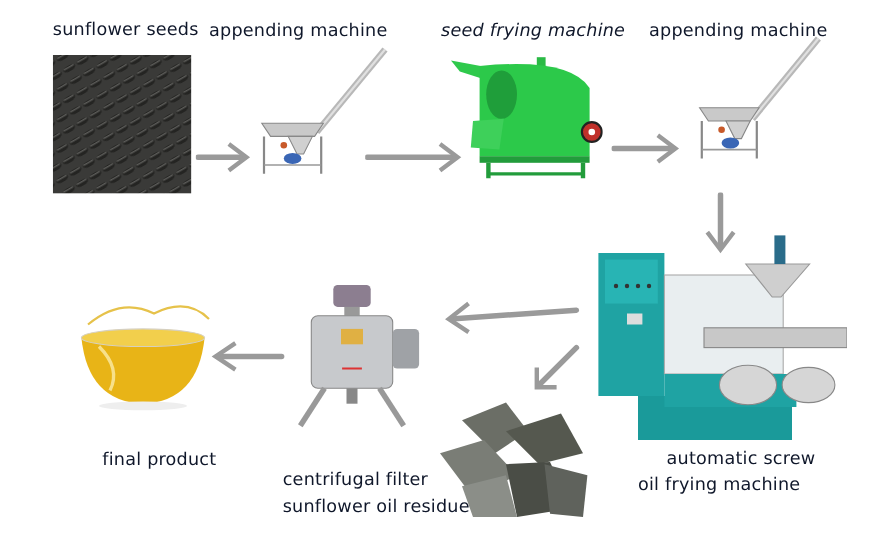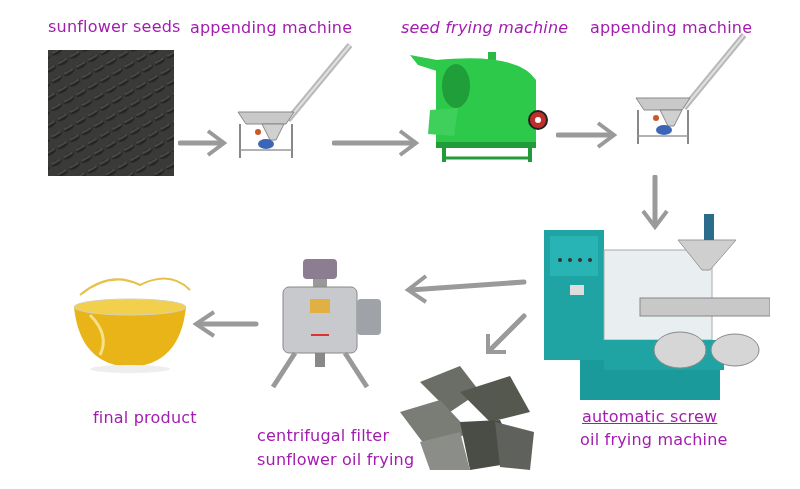--- a/index.html
+++ b/index.html
@@ -1,32 +1,32 @@
 <!DOCTYPE html>
 <html><head>
 <meta charset="utf-8">
 <style>
   html,body{margin:0;padding:0;background:#fff;}
   body{width:800px;height:489px;position:relative;overflow:hidden;font-family:"DejaVu Sans",sans-serif;}
-  .label{position:absolute;color:#a21caf;font-size:16px;line-height:19px;white-space:nowrap;letter-spacing:0.2px;}
+  .label{position:absolute;color:#0f172a;font-size:16px;line-height:19px;white-space:nowrap;letter-spacing:0.2px;}
   .node{position:absolute;}
   svg{display:block;}
   .arrow{position:absolute;}
 </style>
 </head>
 <body>
 
 <div class="label" style="left:48px;top:17px;">sunflower seeds</div>
 <div class="label" style="left:190px;top:18px;">appending machine</div>
 <div class="label" style="left:401px;top:18px;font-style:italic;">seed frying machine</div>
 <div class="label" style="left:590px;top:18px;">appending machine</div>
-<div class="label" style="left:582px;top:407px;text-decoration:underline;">automatic screw</div>
+<div class="label" style="left:606px;top:407px;">automatic screw</div>
 <div class="label" style="left:580px;top:430px;">oil frying machine</div>
 <div class="label" style="left:257px;top:426px;">centrifugal filter</div>
-<div class="label" style="left:257px;top:450px;">sunflower oil frying</div>
+<div class="label" style="left:257px;top:450px;">sunflower oil residue</div>
 <div class="label" style="left:80px;top:408px;margin-left:13px;">final product</div>
 
 <div class="node" style="left:48px;top:50px;width:126px;height:126px;">
   <svg width="126" height="126" viewBox="0 0 126 126">
     <defs>
       <pattern id="seedp" width="14" height="12" patternUnits="userSpaceOnUse" patternTransform="rotate(-30)">
         <rect width="14" height="12" fill="#3a3a38"></rect>
         <ellipse cx="7" cy="6" rx="6" ry="2.6" fill="#242422"></ellipse>
         <line x1="2" y1="5" x2="12" y2="5" stroke="#8a8a86" stroke-width="0.7"></line>
       </pattern>

